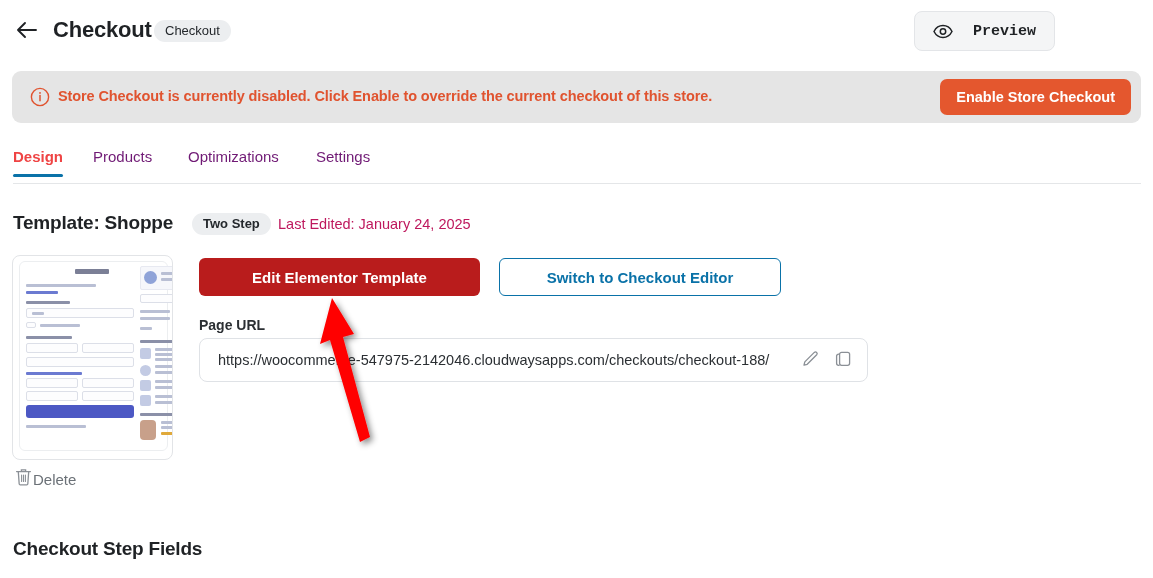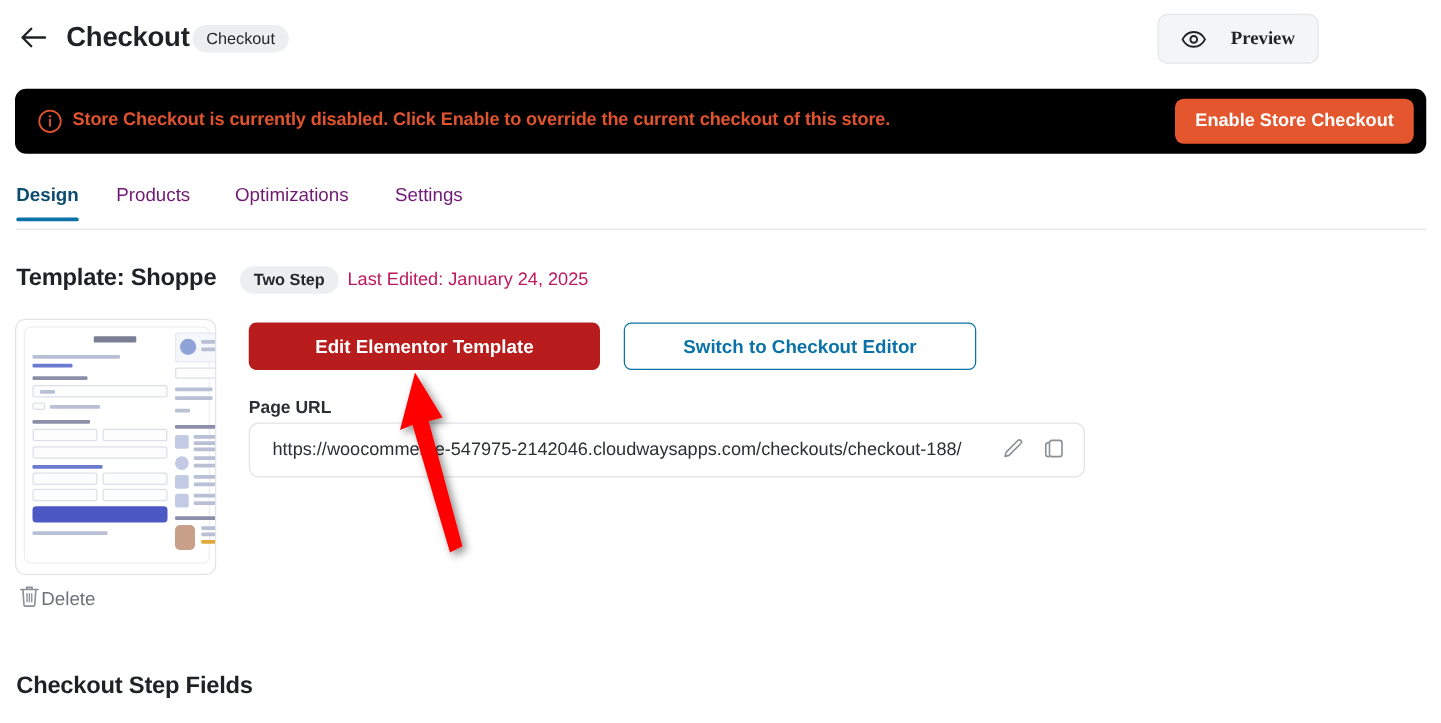--- a/index.html
+++ b/index.html
@@ -36,29 +36,29 @@
   .hdr-actions {
     position: absolute; right: 10px; top: 11px;
     display: flex; gap: 12px; align-items: center;
   }
   .btn-soft {
     background: #f4f5f6; border: 1px solid #e3e5e8;
     border-radius: 8px; height: 40px;
     display: inline-flex; align-items: center; justify-content: center;
     gap: 20px; padding: 0 18px;
     font-size: 15px; font-weight: bold; color: #1f2225;
-    cursor: pointer; font-family: Liberation Serif, serif;
+    cursor: pointer; font-family: Liberation Mono, monospace;
   }
   .btn-soft svg { display: block; }
 
   
   .alert {
     position: absolute; left: 12px; top: 71px;
     width: 1129px; height: 52px;
-    background: #000000; border-radius: 9px;
+    background: #e5e5e5; border-radius: 9px;
     display: flex; align-items: center;
   }
   .alert-icon { position: absolute; left: 18px; top: 16px; }
   .alert-text {
     position: absolute; left: 46px; top: 17px;
     font-size: 14.5px; color: #e0532f; font-weight: bold;
     letter-spacing: -0.1px;
   }
   .alert-btn {
     position: absolute; right: 10px; top: 8px;
@@ -74,21 +74,21 @@
   }
   .tabs-divider {
     position: absolute; left: 13px; top: 183px;
     width: 1128px; height: 1px; background: #e4e6e8;
   }
   .tab {
     position: absolute; top: 0;
     font-size: 15px; color: #701a75; cursor: pointer;
     padding-bottom: 12px;
   }
-  .tab.active { color: #0c4a6e; font-weight: bold; }
+  .tab.active { color: #ef4444; font-weight: bold; }
   .tab.active::after {
     content: ""; position: absolute; left: 0; right: 0; bottom: 0;
     height: 3px; background: #0a72a8; border-radius: 2px;
   }
 
   
   .tpl-title {
     position: absolute; left: 13px; top: 212px;
     font-size: 19px; font-weight: bold; color: #1f2225;
     letter-spacing: -0.2px;

